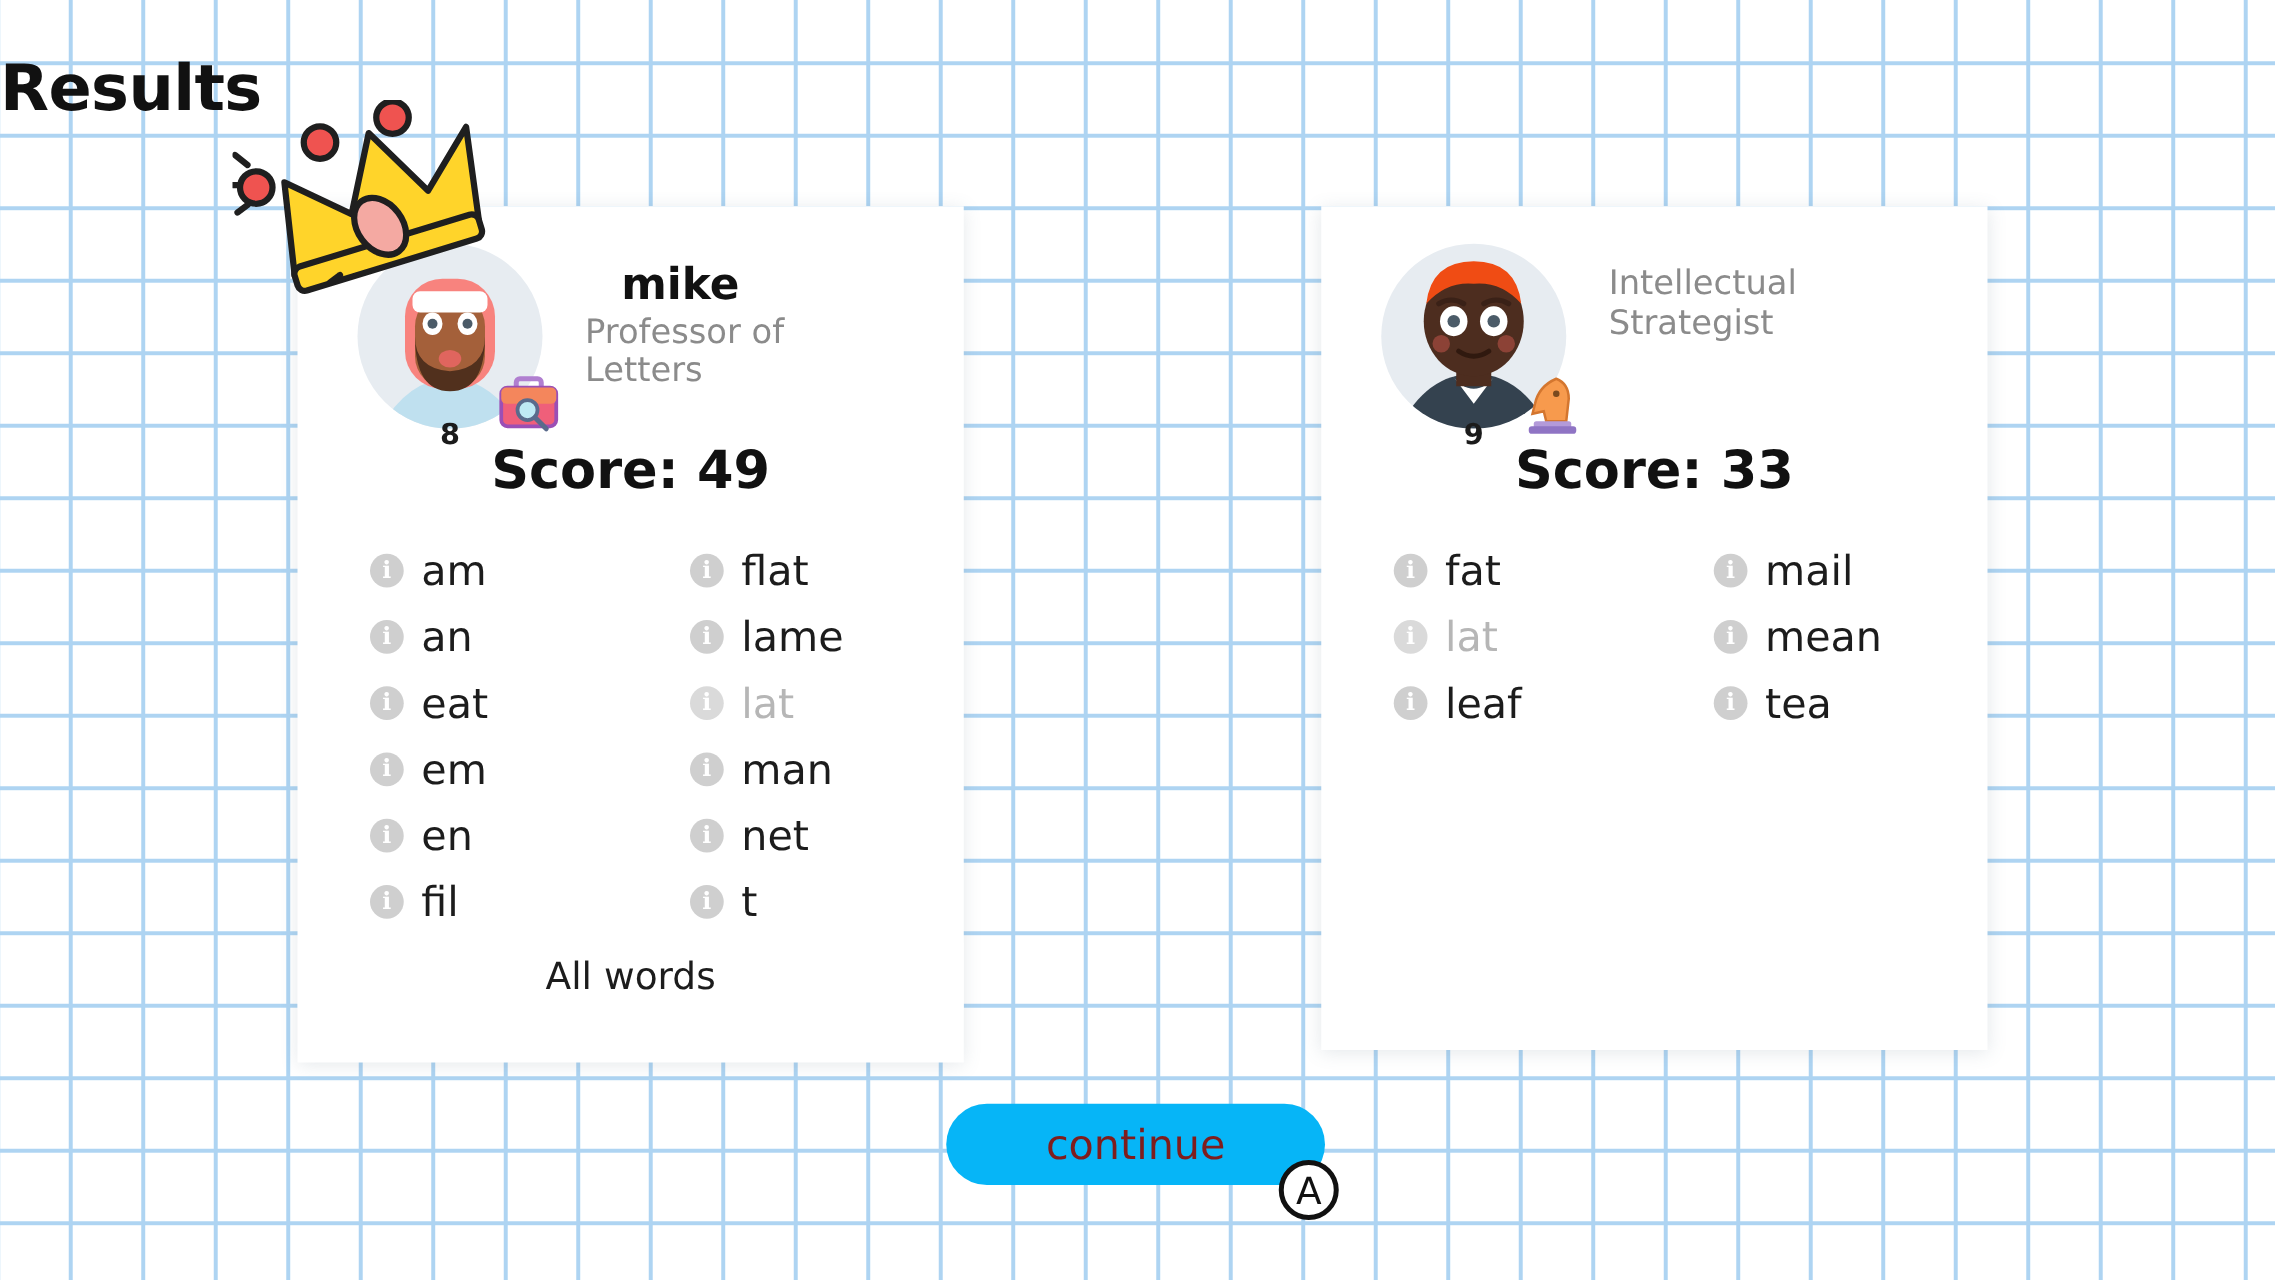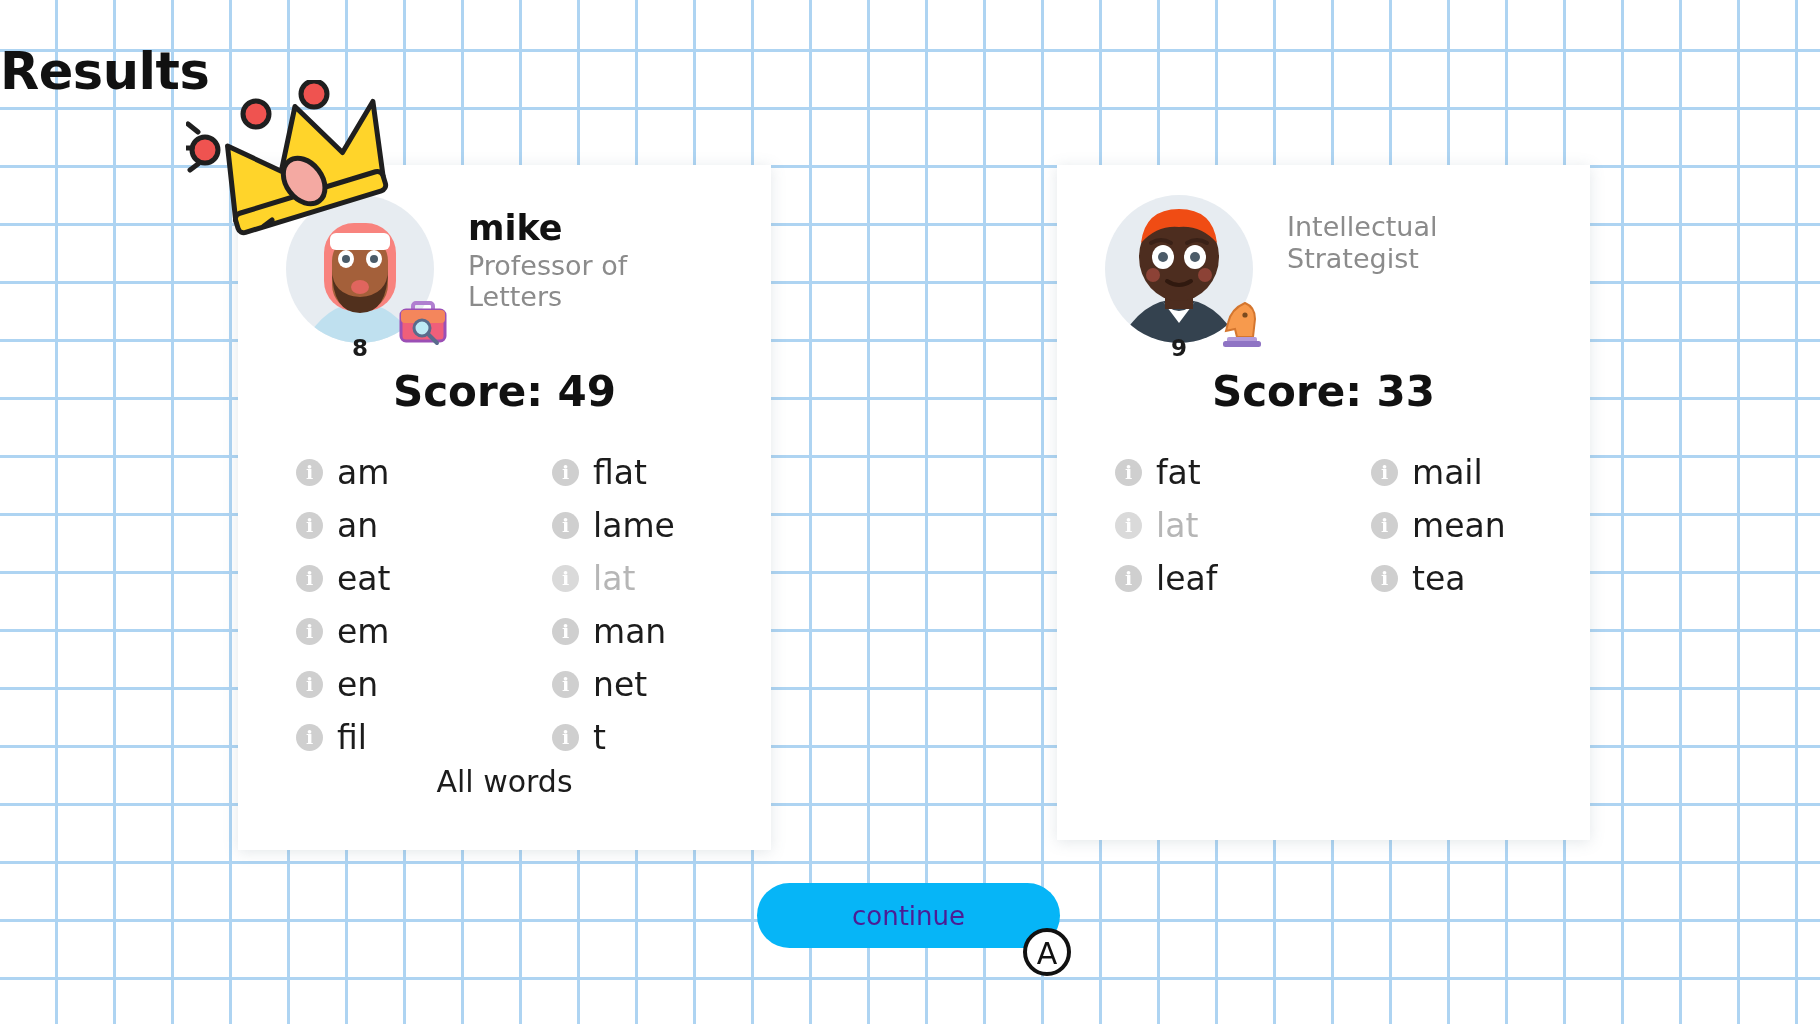--- a/index.html
+++ b/index.html
@@ -97,34 +97,35 @@
   }
   .name-block {
     padding-top: 22px;
     padding-left: 8px;
   }
   .player-name {
     font-size: 35px;
     font-weight: bold;
     color: #111111;
     line-height: 1.1;
+    margin-left: 29px;
   }
   .player-role {
     font-size: 27px;
     color: #8b8b8b;
     line-height: 1.18;
     margin-top: 2px;
     max-width: 215px;
   }
   .score-line {
     text-align: center;
     font-size: 42px;
     font-weight: bold;
     color: #111111;
-    margin-top: 24px;
+    margin-top: 8px;
   }
   
   .word-columns {
     display: flex;
     padding: 30px 0 0 58px;
     gap: 76px;
   }
   .word-column {
     width: 180px;
   }
@@ -182,22 +183,22 @@
   
   #continue-button {
     position: absolute;
     left: 757px;
     top: 883px;
     width: 303px;
     height: 65px;
     border: none;
     border-radius: 34px;
     background: #06b5f7;
-    color: #4c1d95;
-    font-size: 26px;
+    color: #7f1d1d;
+    font-size: 33px;
     font-family: "DejaVu Sans", "Liberation Sans", sans-serif;
     cursor: pointer;
     padding: 0;
   }
   #button-hint-a {
     position: absolute;
     left: 1023px;
     top: 928px;
     width: 48px;
     height: 48px;

